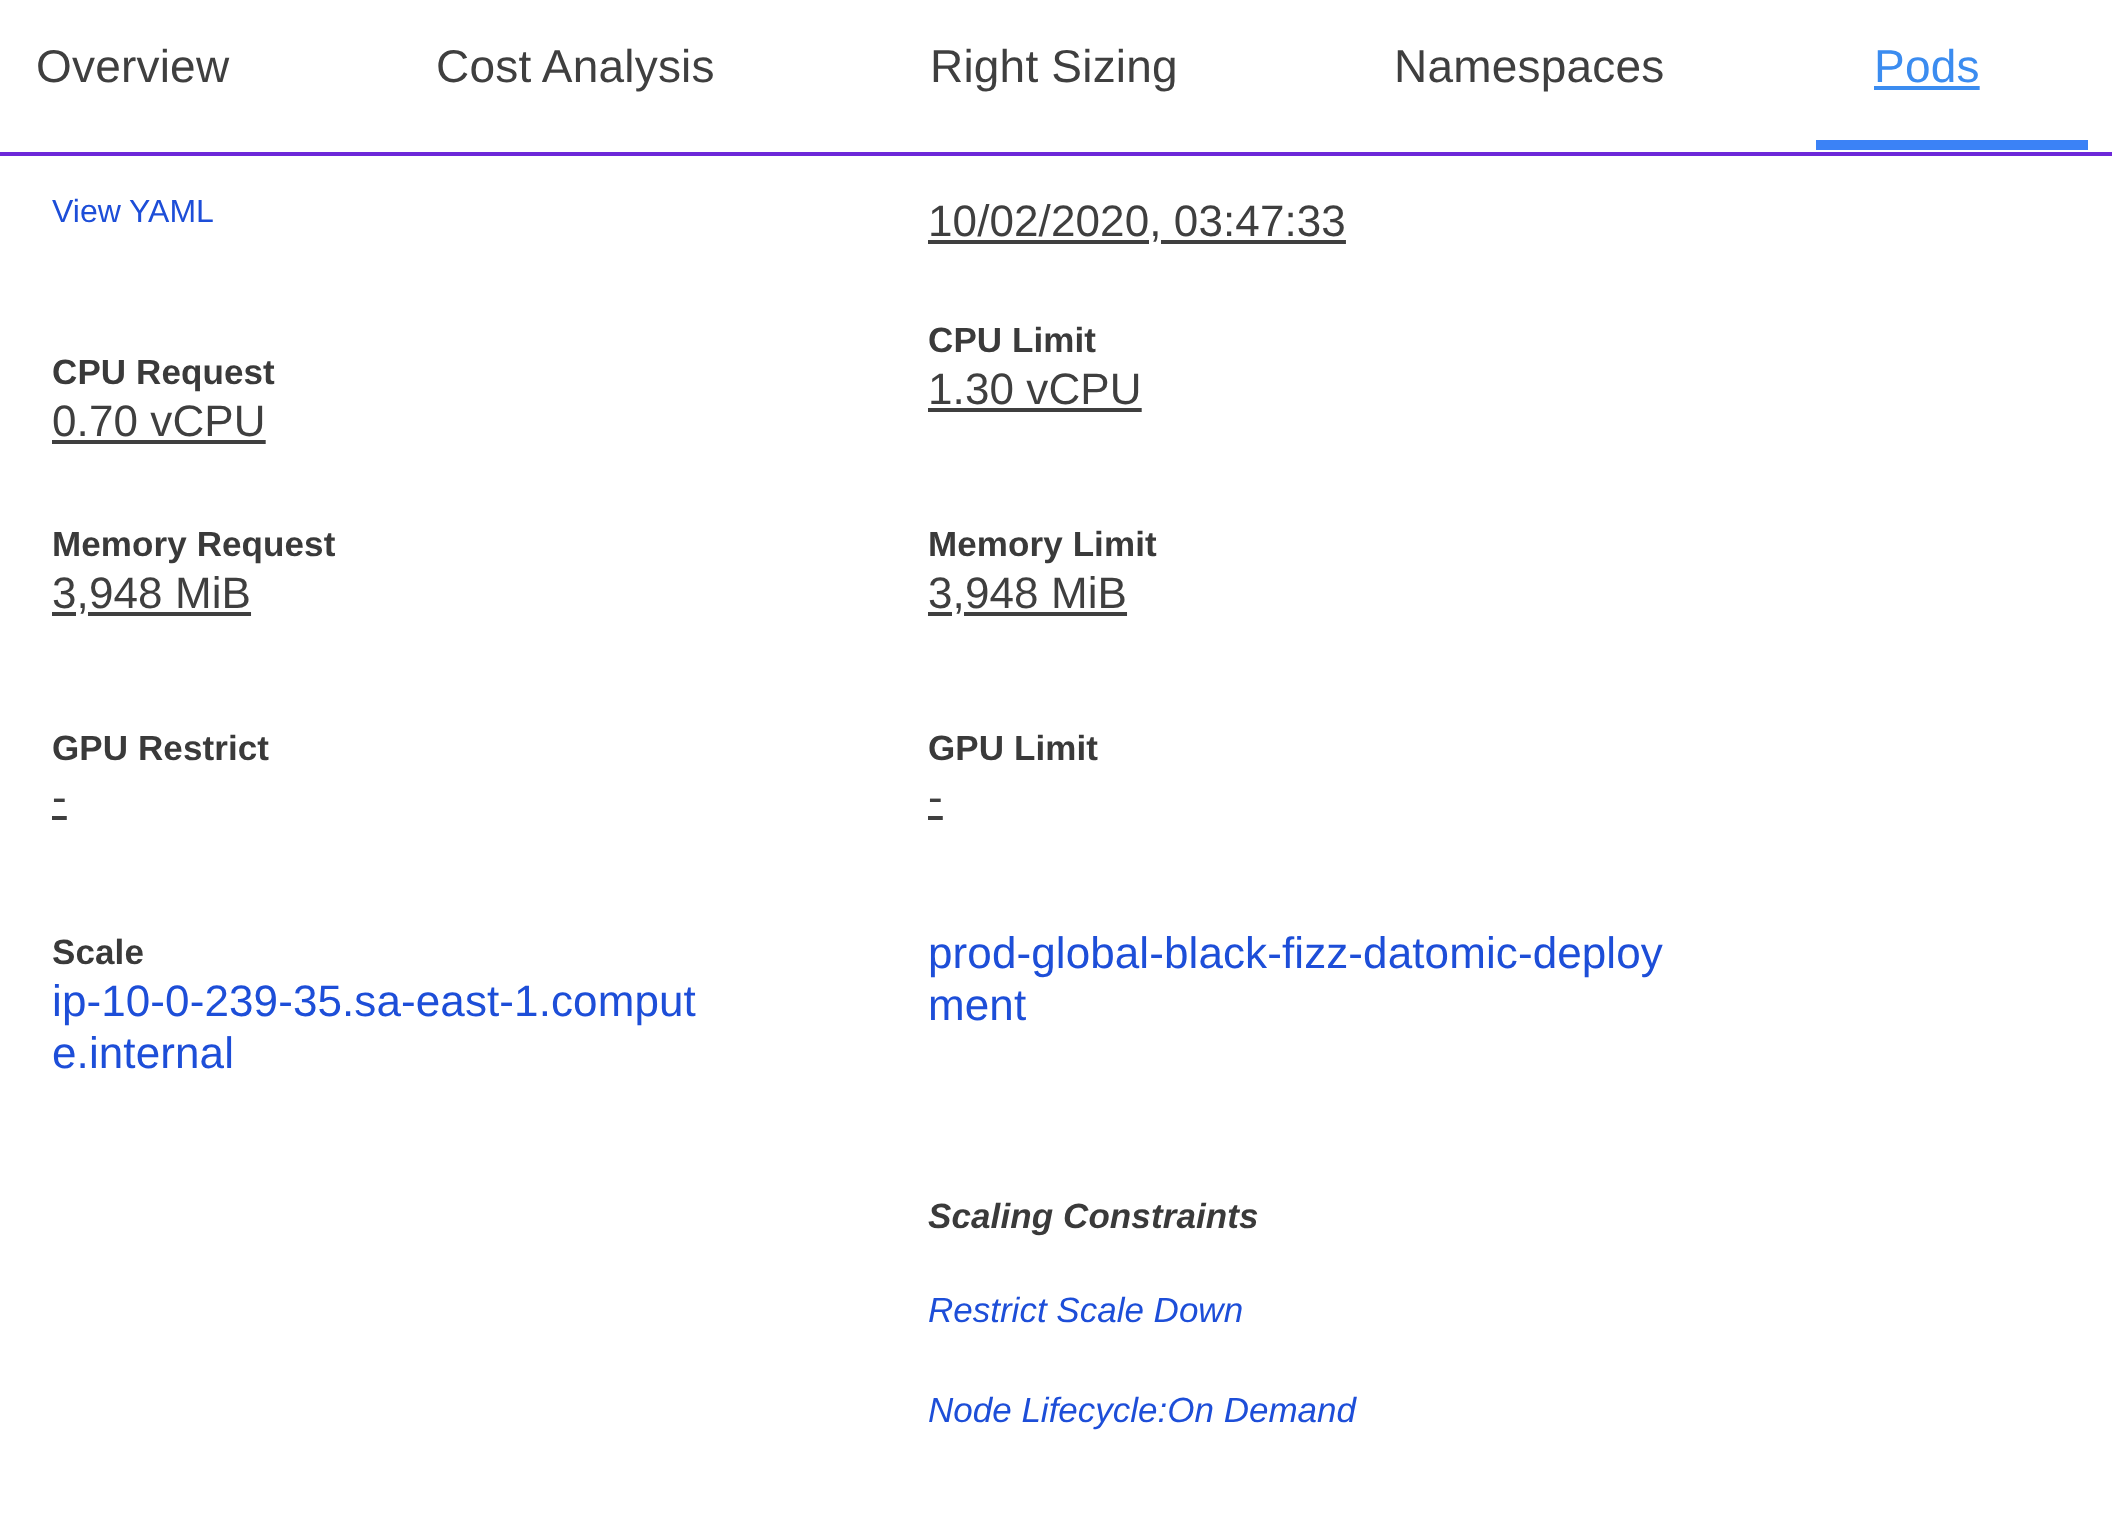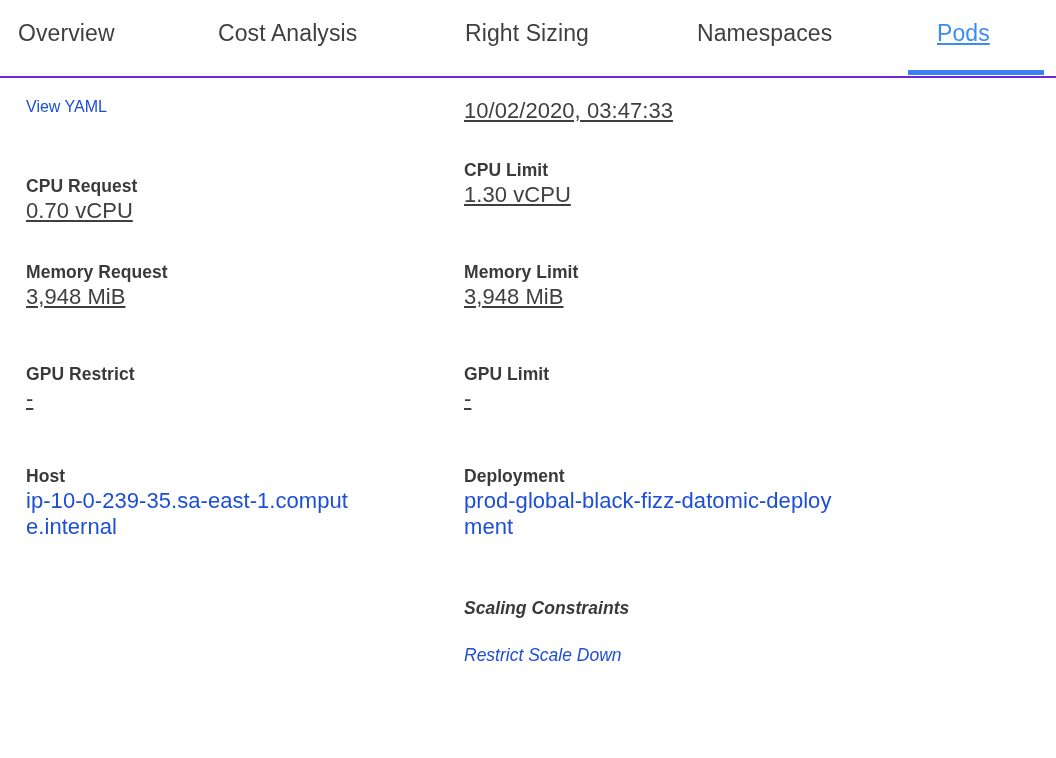--- a/index.html
+++ b/index.html
@@ -127,21 +127,21 @@
       <div class="field-label">Memory Request</div>
       <div class="field-value">3,948 MiB</div>
     </div>
 
     <div class="field" style="position:absolute; left:0; top:284px;">
       <div class="field-label">GPU Restrict</div>
       <div class="field-value">-</div>
     </div>
 
     <div class="field" style="position:absolute; left:0; top:386px;">
-      <div class="field-label">Host</div>
+      <div class="field-label">Scale</div>
       <div class="field-value">
         <span class="link" style="max-width:330px;">ip-10-0-239-35.sa-east-1.compute.internal</span>
       </div>
     </div>
 
   </div>
 
   <div class="col col-right">
 
     <div class="field" style="position:absolute; left:0; top:20px;">
@@ -157,26 +157,26 @@
       <div class="field-label">Memory Limit</div>
       <div class="field-value">3,948 MiB</div>
     </div>
 
     <div class="field" style="position:absolute; left:0; top:284px;">
       <div class="field-label">GPU Limit</div>
       <div class="field-value">-</div>
     </div>
 
     <div class="field" style="position:absolute; left:0; top:386px;">
-      <div class="field-label">Deployment</div>
       <div class="field-value">
         <span class="link" style="max-width:380px;">prod-global-black-fizz-datomic-deployment</span>
       </div>
     </div>
 
     <div class="field" style="position:absolute; left:0; top:518px;font-style:italic;">
       <div class="field-label">Scaling Constraints</div>
       <div class="plain-row" style="margin-top:22px;">Restrict Scale Down</div>
+      <div class="plain-row" style="margin-top:24px;">Node Lifecycle:On Demand</div>
     </div>
 
   </div>
 
 </div>
 
 </body></html>

